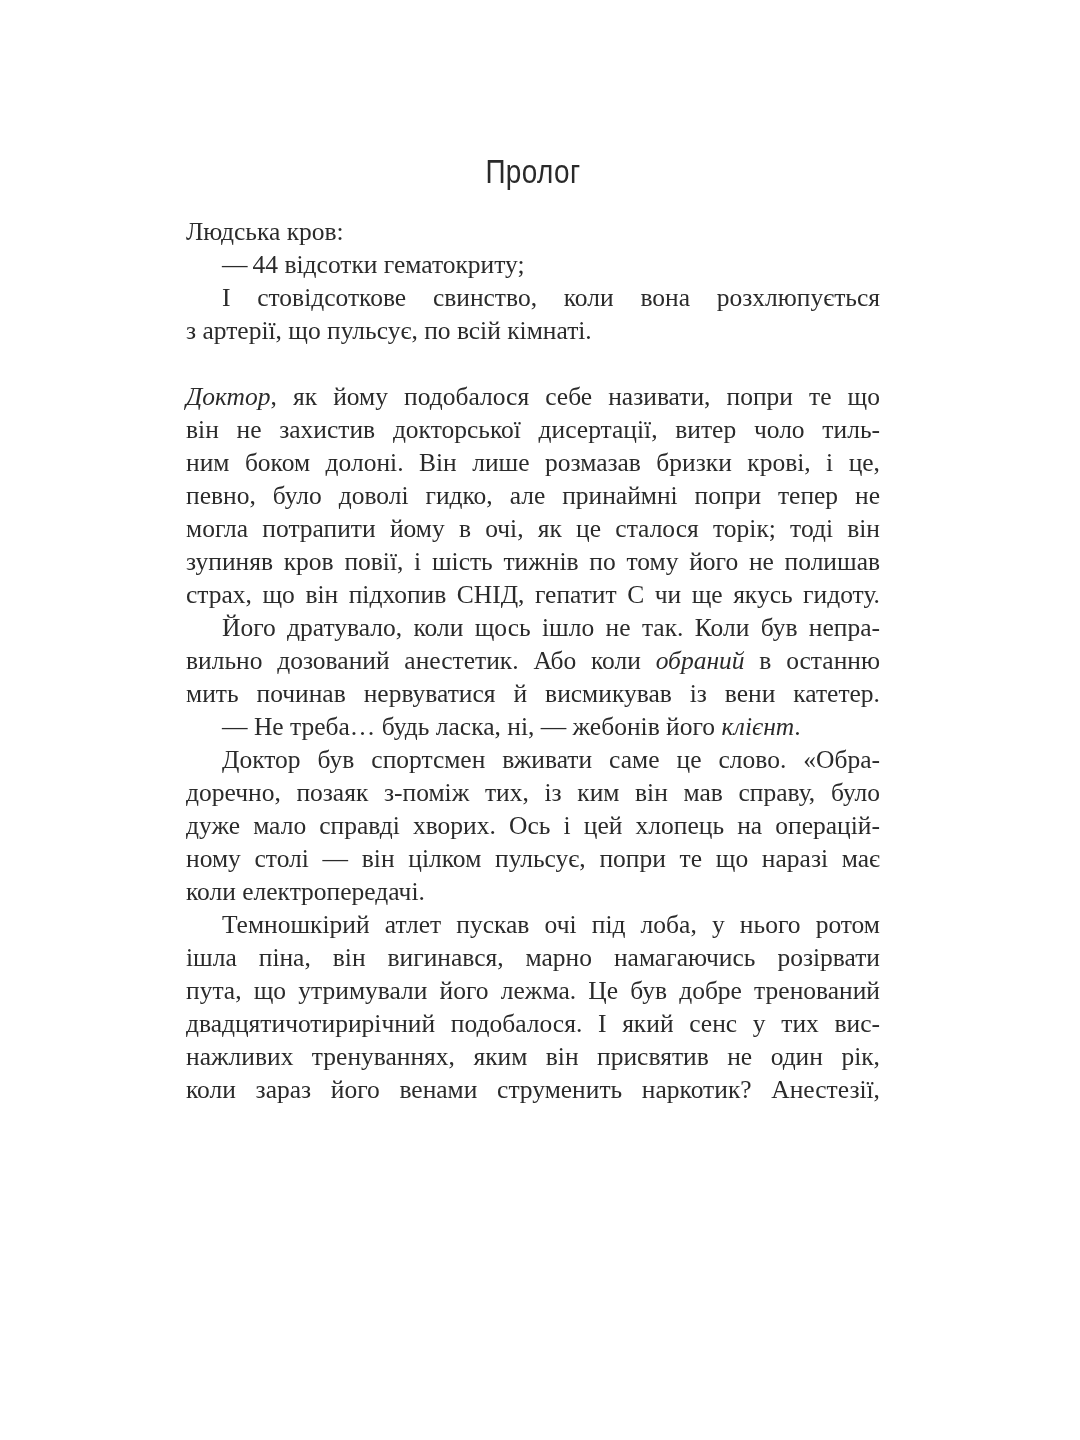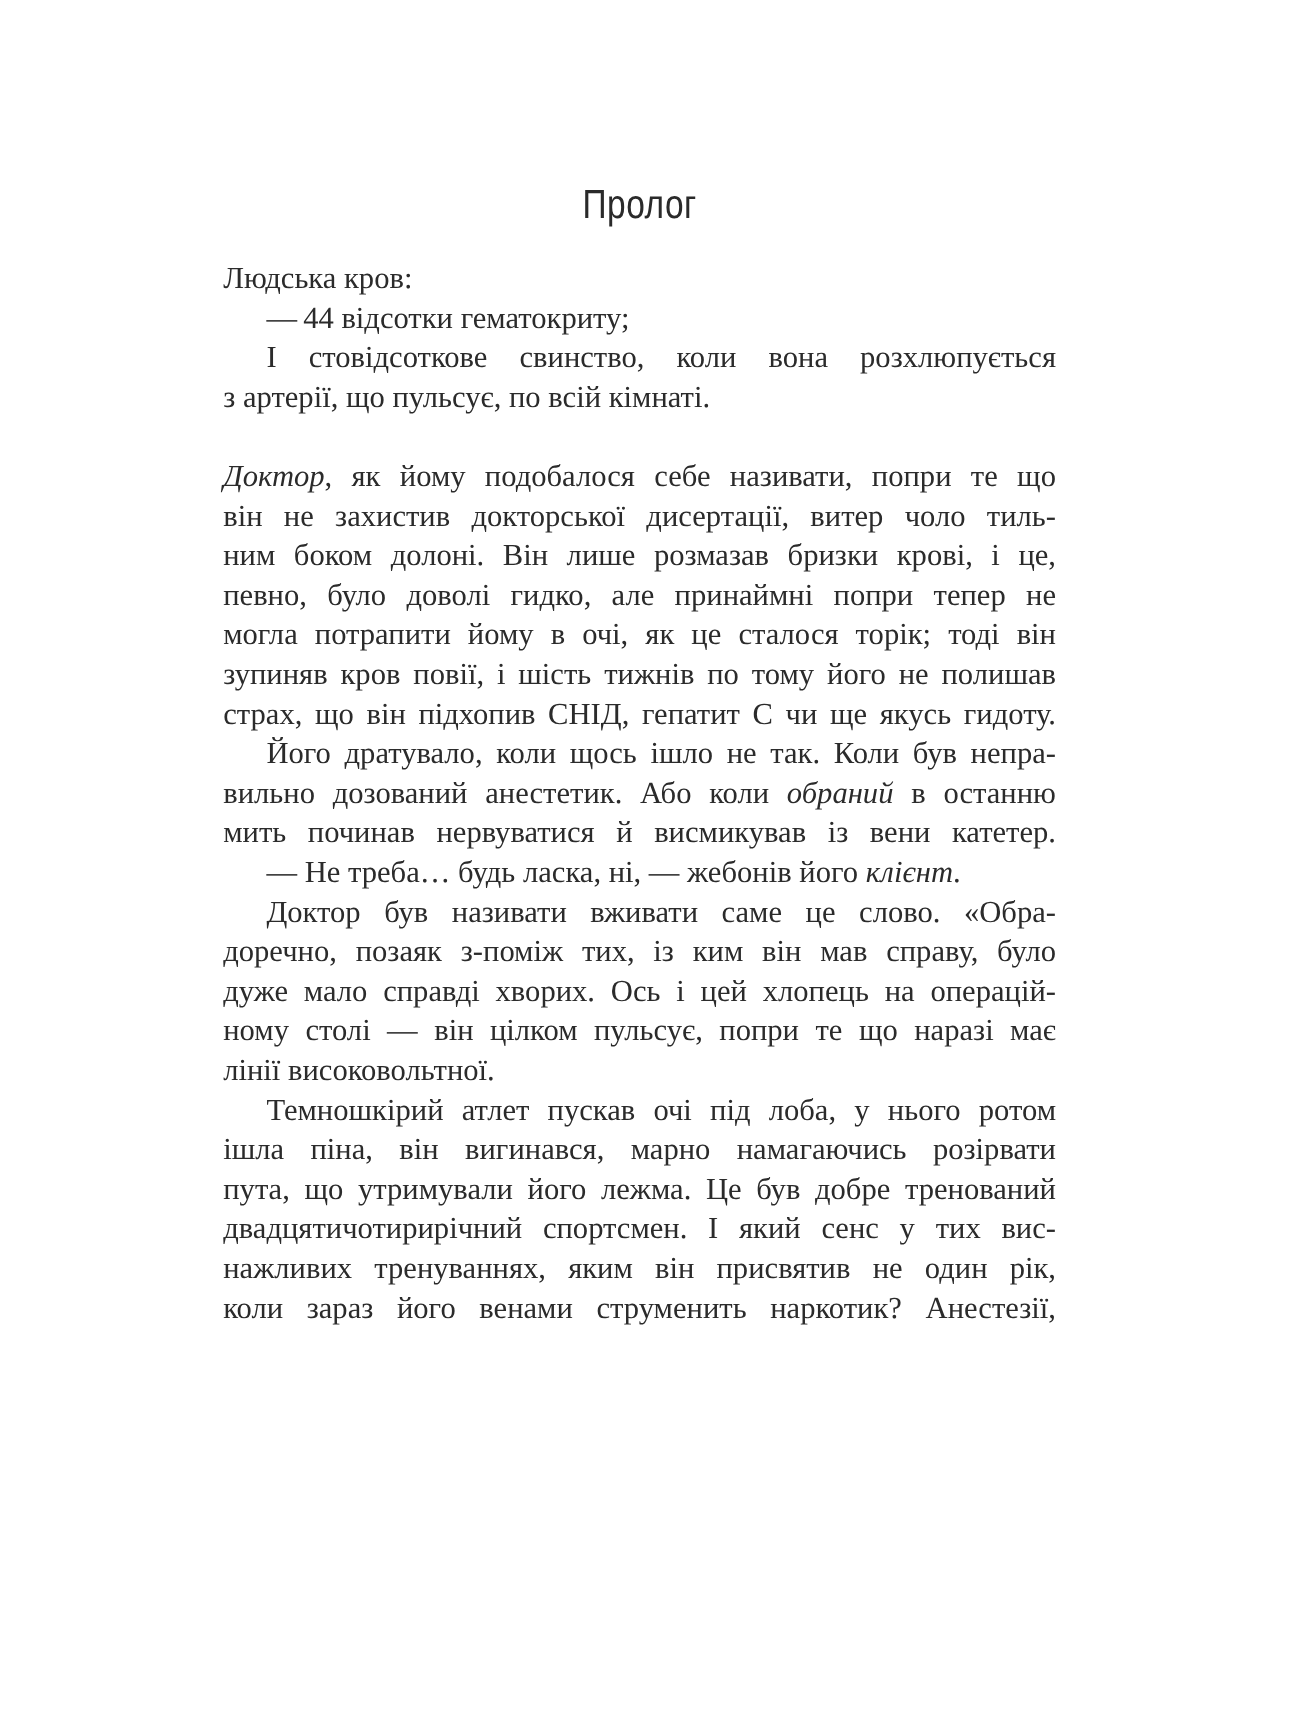--- a/index.html
+++ b/index.html
@@ -43,25 +43,25 @@
       <div class="line just" style="display: block; width: auto;">він не захистив докторської дисертації, витер чоло тиль-</div>
       <div class="line just" style="display: block; width: auto;">ним боком долоні. Він лише розмазав бризки крові, і це,</div>
       <div class="line just" style="display: block; width: auto;">певно, було доволі гидко, але принаймні попри тепер не</div>
       <div class="line just" style="display: block; width: auto;">могла потрапити йому в очі, як це сталося торік; тоді він</div>
       <div class="line just" style="display: block; width: auto;">зупиняв кров повії, і шість тижнів по тому його не полишав</div>
       <div class="line just" style="display: block; width: auto;">страх, що він підхопив СНІД, гепатит С чи ще якусь гидоту.</div>
       <div class="line ind just" style="display: block; width: auto;">Його дратувало, коли щось ішло не так. Коли був непра-</div>
       <div class="line just" style="display: block; width: auto;">вильно дозований анестетик. Або коли <em>обраний</em> в останню</div>
       <div class="line just" style="display: block; width: auto;">мить починав нервуватися й висмикував із вени катетер.</div>
       <div class="line ind" style="display: block; width: auto;">— Не треба… будь ласка, ні, — жебонів його <em>клієнт</em>.</div>
-      <div class="line ind just" style="display: block; width: auto;">Доктор був називати вживати саме це слово. «Обра-</div>
+      <div class="line ind just" style="display: block; width: auto;">Доктор був спортсмен вживати саме це слово. «Обра-</div>
       <div class="line just" style="display: block; width: auto;">доречно, позаяк з-поміж тих, із ким він мав справу, було</div>
       <div class="line just" style="display: block; width: auto;">дуже мало справді хворих. Ось і цей хлопець на операцій-</div>
       <div class="line just" style="display: block; width: auto;">ному столі — він цілком пульсує, попри те що наразі має</div>
-      <div class="line" style="display: block; width: auto;">лінії високовольтної.</div>
+      <div class="line" style="display: block; width: auto;">коли електропередачі.</div>
       <div class="line ind just" style="display: block; width: auto;">Темношкірий атлет пускав очі під лоба, у нього ротом</div>
       <div class="line just" style="display: block; width: auto;">ішла піна, він вигинався, марно намагаючись розірвати</div>
       <div class="line just" style="display: block; width: auto;">пута, що утримували його лежма. Це був добре тренований</div>
-      <div class="line just" style="display: block; width: auto;">двадцятичотирирічний спортсмен. І який сенс у тих вис-</div>
+      <div class="line just" style="display: block; width: auto;">двадцятичотирирічний подобалося. І який сенс у тих вис-</div>
       <div class="line just" style="display: block; width: auto;">нажливих тренуваннях, яким він присвятив не один рік,</div>
       <div class="line just" style="display: block; width: auto;">коли зараз його венами струменить наркотик? Анестезії,</div>
     </div>
 </div>
 
 </body></html>

